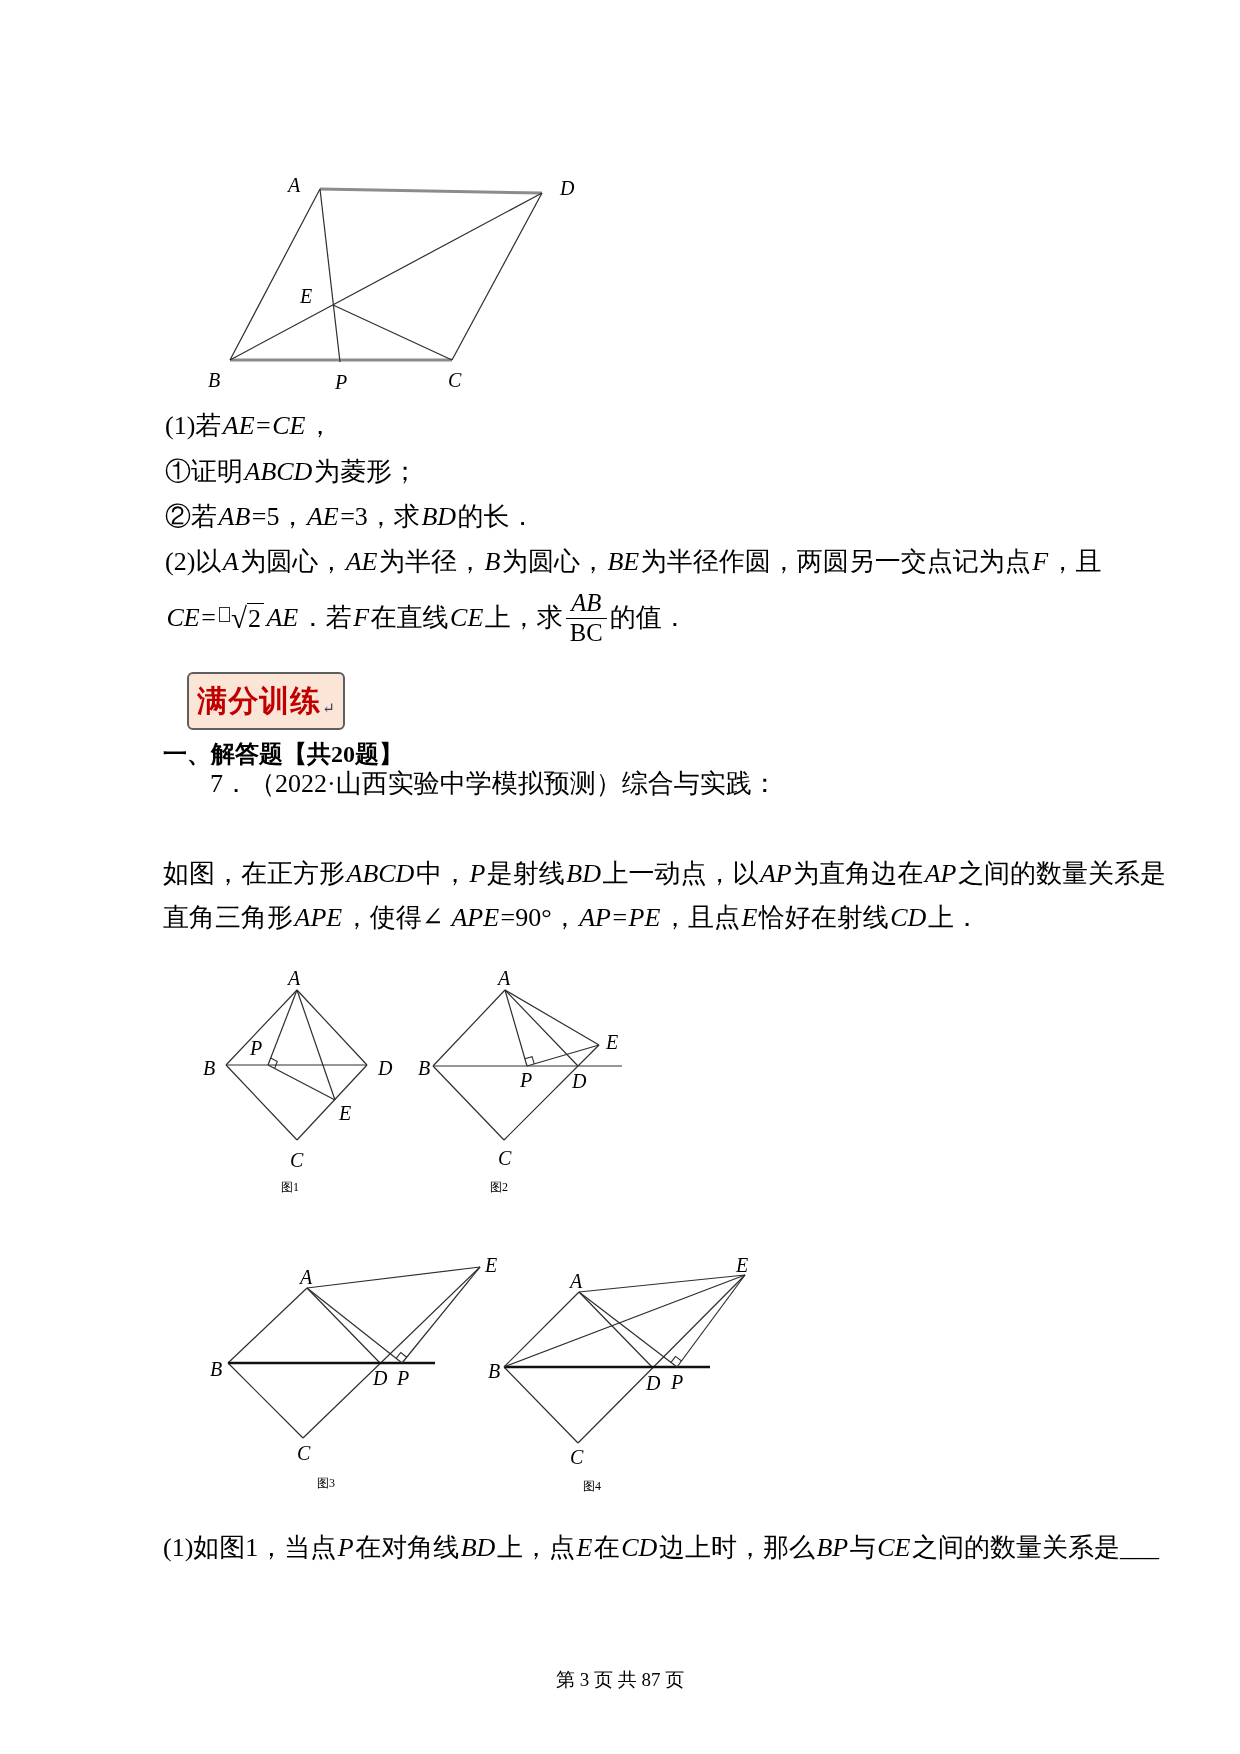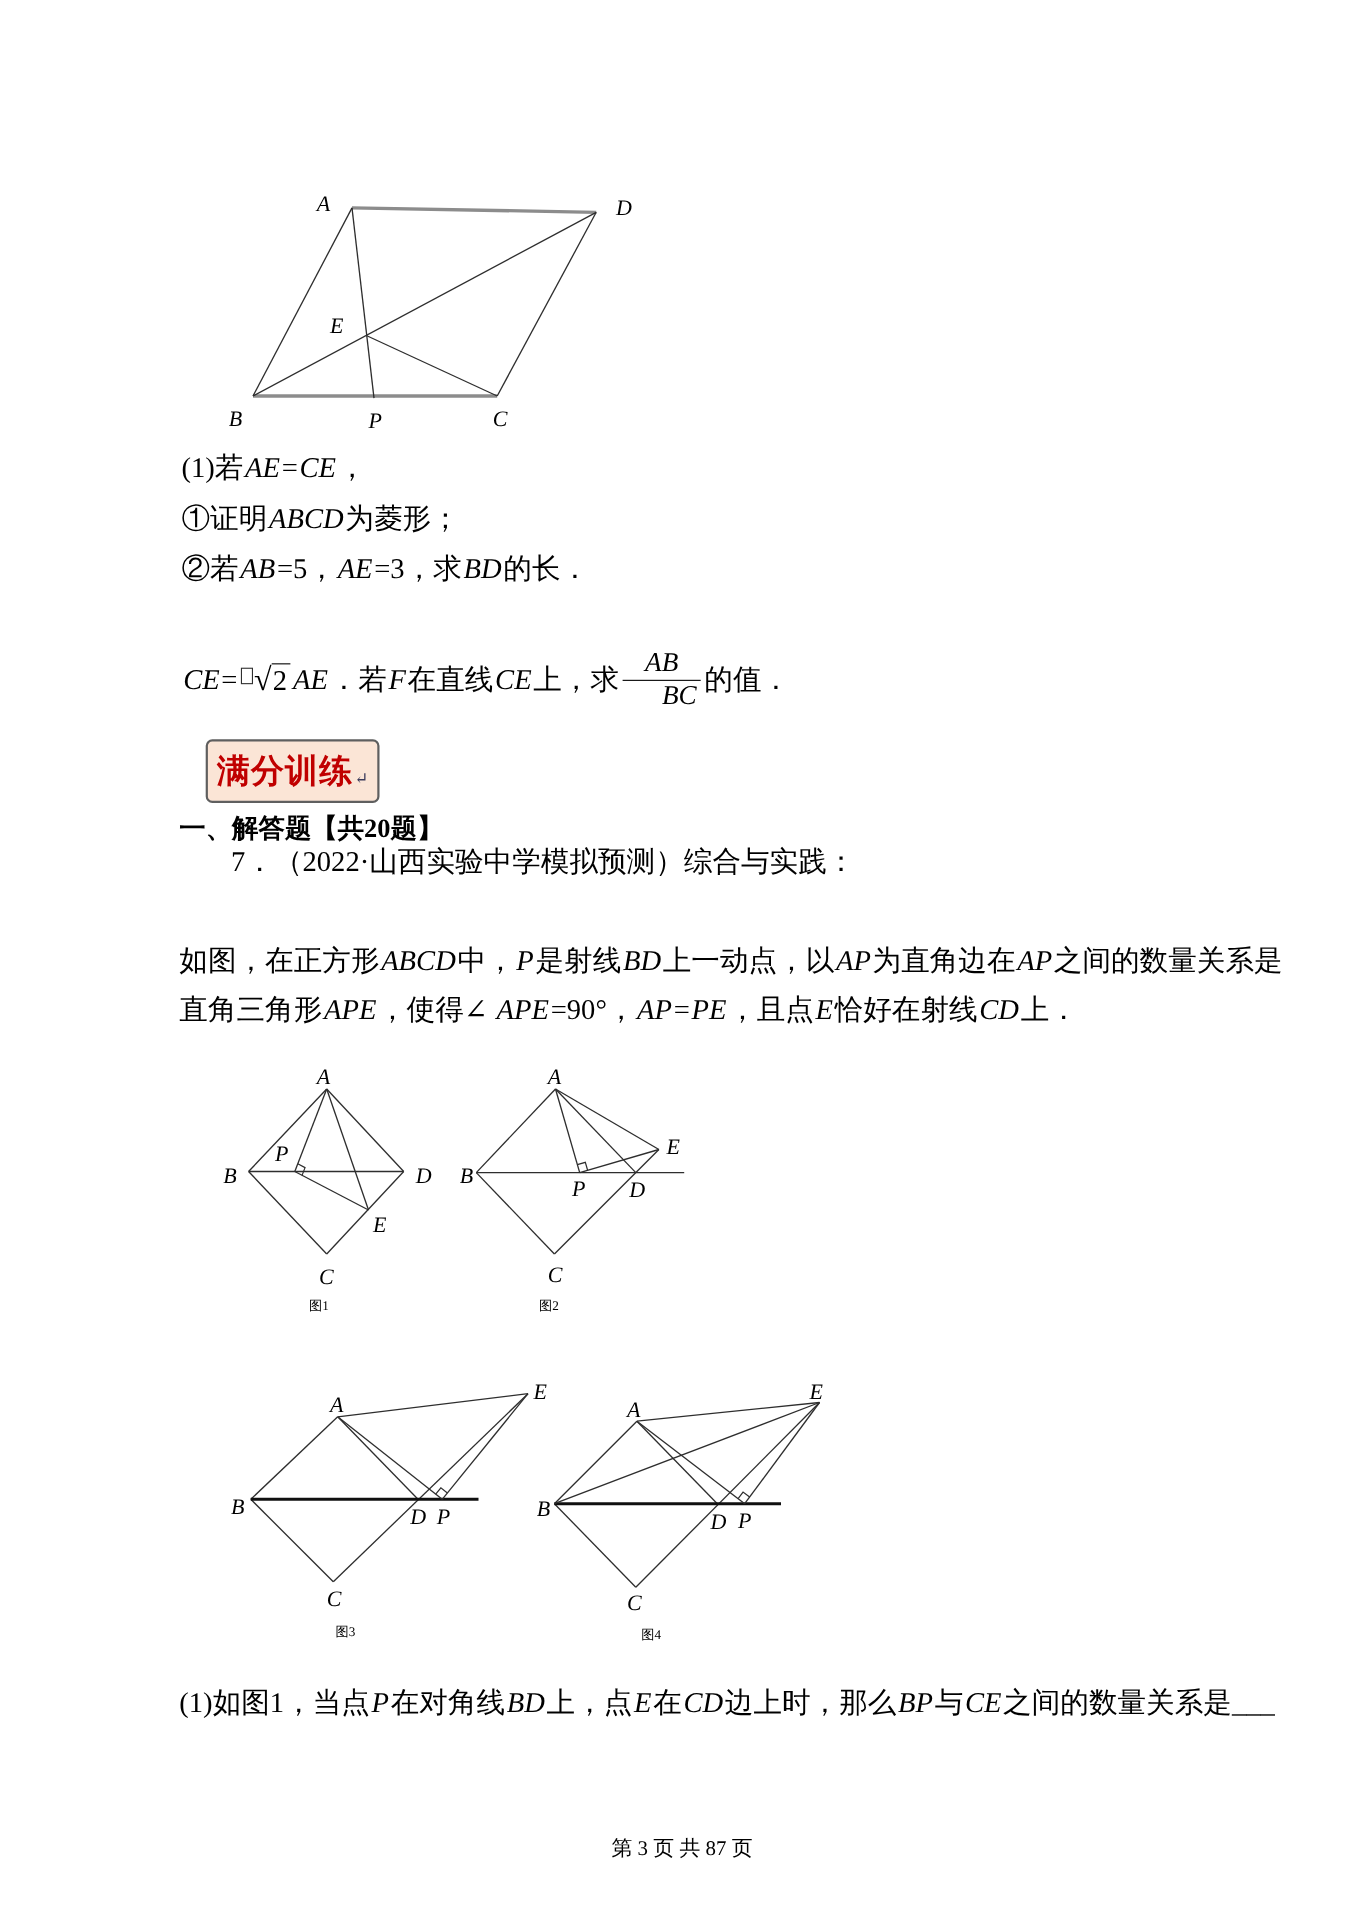--- a/index.html
+++ b/index.html
@@ -7,21 +7,21 @@
         font-family:"Liberation Serif","DejaVu Serif",serif;color:#000;}
   .abs{position:absolute;}
   .t-line{position:absolute;font-size:26px;white-space:nowrap;line-height:1.25;}
   .t-line.tall{display:flex;align-items:center;height:56px;}
   .seg-m{font-style:italic;padding:0 1.5px;}
   .seg-t{font-style:normal;}
   
   .frac{display:inline-block;vertical-align:middle;text-align:center;line-height:1.08;
         font-size:0.95em;margin:0 3px;}
   .frac .num{display:block;border-bottom:1.6px solid #000;padding:0 4px 1px 4px;font-style:italic;}
-  .frac .den{display:block;padding:1px 4px 0 4px;font-style:italic;margin-left:32px;}
+  .frac .den{display:block;padding:1px 4px 0 4px;}
   
   .sqrt{display:inline-flex;align-items:flex-start;margin:0 1px;}
   .sqrt .rad{font-style:normal;font-size:1.12em;line-height:1.05;}
   .sqrt .radi{border-top:1.6px solid #000;line-height:1.15;padding:0 3px 0 1px;font-style:normal;}
   .boxg{display:inline-block;width:9px;height:13px;border:1.3px solid #2f2f2f;
         margin:0 0 0 3px;vertical-align:text-top;transform:translateY(-4px);background:#fff;}
   
   .badge{position:absolute;left:187px;top:672px;width:158px;height:58px;background:#fbe5d6;
          border:2.5px solid #5f5f5f;border-radius:6px;display:flex;align-items:center;
          justify-content:center;box-sizing:border-box;}
@@ -58,20 +58,21 @@
     <text x="410" y="45">D</text>
     <text x="150" y="153">E</text>
     <text x="58" y="237">B</text>
     <text x="185" y="239">P</text>
     <text x="298" y="237">C</text>
   </svg>
 
   <div class="t-line" style="left:165px;top:410px"><span class="seg-t">(1)若</span><span class="seg-m">AE</span><span class="seg-t">=</span><span class="seg-m">CE</span><span class="seg-t">，</span></div>
   <div class="t-line" style="left:165px;top:456px"><span class="seg-t">①证明</span><span class="seg-m">ABCD</span><span class="seg-t">为菱形；</span></div>
   <div class="t-line" style="left:165px;top:501px"><span class="seg-t">②若</span><span class="seg-m">AB</span><span class="seg-t">=5，</span><span class="seg-m">AE</span><span class="seg-t">=3，求</span><span class="seg-m">BD</span><span class="seg-t">的长．</span></div>
+  <div class="t-line" style="left:165px;top:546px"><span class="seg-t">(2)以</span><span class="seg-m">A</span><span class="seg-t">为圆心，</span><span class="seg-m">AE</span><span class="seg-t">为半径，</span><span class="seg-m">B</span><span class="seg-t">为圆心，</span><span class="seg-m">BE</span><span class="seg-t">为半径作圆，两圆另一交点记为点</span><span class="seg-m">F</span><span class="seg-t">，且</span></div>
   <div class="t-line tall" style="left:165px;top:590px">
       <span class="seg-m">CE</span>
       <span class="seg-t">=</span>
       <span class="boxg"></span>
       <span class="sqrt">
         <span class="rad">√</span>
         <span class="radi">2</span>
       </span>
       <span class="seg-t"> </span>
       <span class="seg-m">AE</span>
@@ -151,21 +152,21 @@
       <line class="e-thin" x1="102" y1="30" x2="275" y2="9"></line>
       <path class="ra" d="M191.1,100.3 L195.8,94.5 L201.7,99.2"></path>
     </g>
     <text x="95" y="26">A</text>
     <text x="5" y="118">B</text>
     <text x="92" y="202">C</text>
     <text x="168" y="127">D</text>
     <text x="192" y="127">P</text>
     <text x="280" y="14">E</text>
   </svg>
-  <div class="caption" style="left:305px;top:1475px">图3</div>
+  <div class="caption" style="left:317px;top:1475px">图3</div>
 
   <svg class="abs" style="left:440px;top:1258px" width="335" height="215" viewBox="0 0 335 215">
     <g>
       <line class="e-thin" x1="139" y1="34" x2="64" y2="109"></line>
       <line class="e-thin" x1="64" y1="109" x2="138" y2="185"></line>
       <line class="e-thin" x1="139" y1="34" x2="213" y2="110"></line>
       <line class="e-thin" x1="138" y1="185" x2="305" y2="17"></line>
       <line class="e-thick" x1="64" y1="109" x2="270" y2="109"></line>
       <line class="e-thin" x1="139" y1="34" x2="237" y2="109"></line>
       <line class="e-thin" x1="237" y1="109" x2="305" y2="17"></line>

